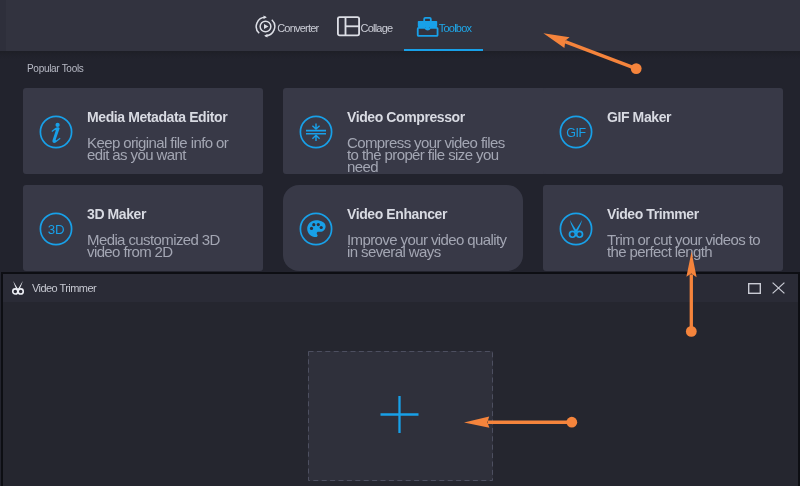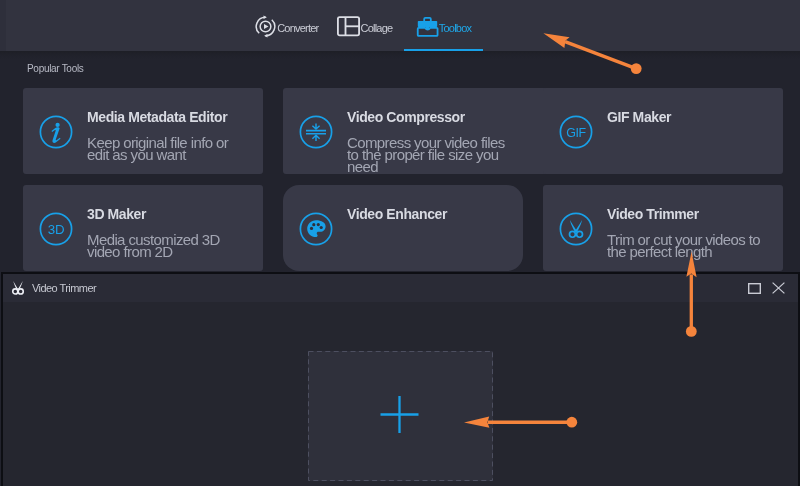--- a/index.html
+++ b/index.html
@@ -141,20 +141,21 @@
       <div class="card" style="left: 283px; top: 185px; border-radius: 16px;">
         <div class="cicon"><svg width="34" height="34" viewBox="0 0 34 34" fill="none">
    <circle cx="17" cy="17" r="15.6" stroke="#18a0e8" stroke-width="1.7"></circle>
    <path d="M17 8.3 c-4.9 0-8.8 3.75-8.8 8.4 0 4.65 3.9 8.4 8.8 8.4 .92 0 1.6-.73 1.6-1.6 0-.41-.18-.78-.46-1.05-.26-.27-.41-.64-.41-1.05 0-.87.73-1.55 1.6-1.55h1.87c3.0 0 5.4-2.37 5.4-5.35 0-3.84-4.0-6.2-9.6-6.2 z" fill="#18a0e8"></path>
    <circle cx="12.5" cy="16.4" r="1.6" fill="#2e2f3c"></circle>
    <circle cx="14.8" cy="12.7" r="1.6" fill="#2e2f3c"></circle>
    <circle cx="19.3" cy="12.6" r="1.6" fill="#2e2f3c"></circle>
    <circle cx="22.2" cy="15.5" r="1.6" fill="#2e2f3c"></circle>
   </svg></div>
         <div class="ctitle">Video Enhancer</div>
+        <div class="cdesc">Improve your video quality in several ways</div>
       </div>
       <div class="card" style="left: 543px; top: 185px;">
         <div class="cicon"><svg width="34" height="34" viewBox="0 0 34 34" fill="none">
    <circle cx="17" cy="17" r="15.6" stroke="#18a0e8" stroke-width="1.7"></circle>
    <path d="M10.9 8.0 C12.9 11.2 15.8 16.0 18.3 19.55 L16.3 20.55 C14.1 16.8 11.4 11.2 10.9 8.0 Z" fill="#18a0e8"></path>
    <path d="M23.1 8.0 C22.6 11.2 19.9 16.8 17.7 20.55 L15.7 19.55 C18.2 16.0 21.1 11.2 23.1 8.0 Z" fill="#18a0e8"></path>
    <circle cx="13.45" cy="22.3" r="2.95" stroke="#18a0e8" stroke-width="1.7" fill="none"></circle>
    <circle cx="20.55" cy="22.3" r="2.95" stroke="#18a0e8" stroke-width="1.7" fill="none"></circle>
   </svg></div>
         <div class="ctitle">Video Trimmer</div>

